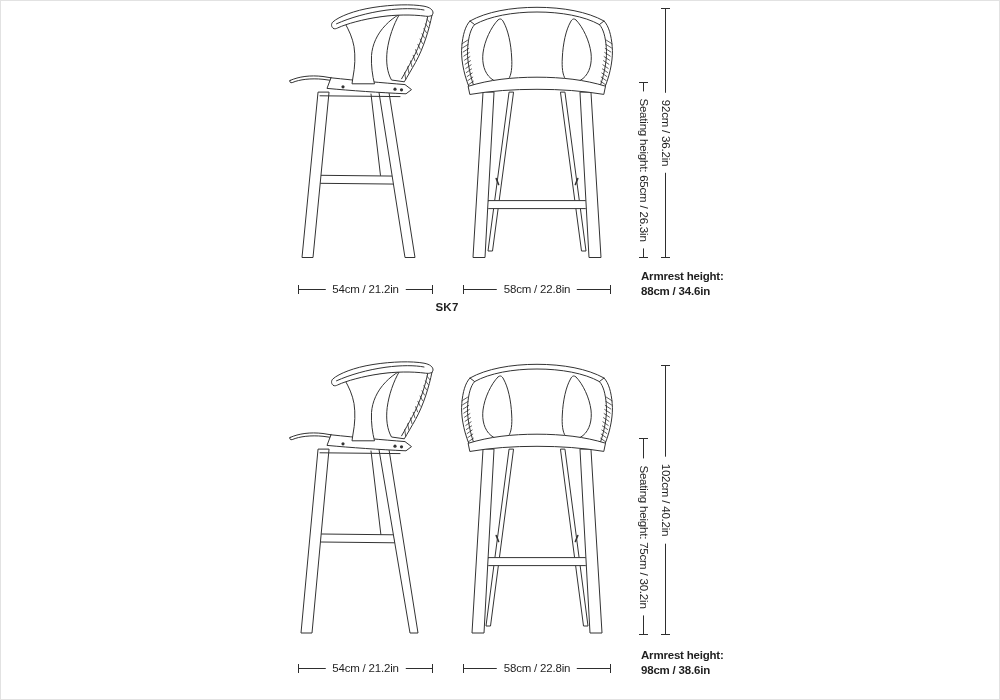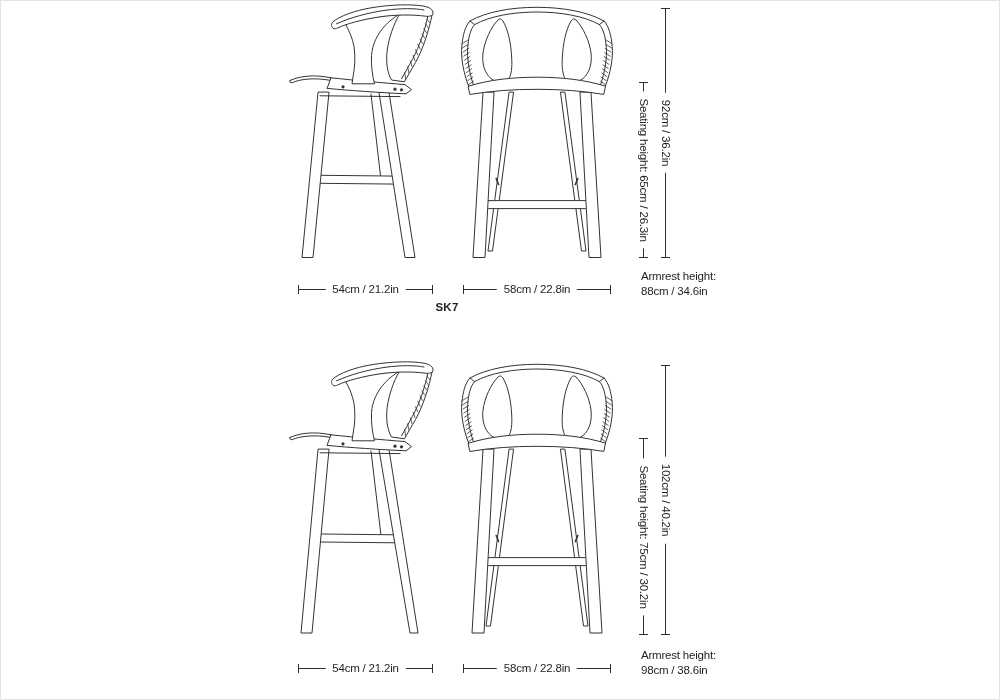--- a/index.html
+++ b/index.html
@@ -23,21 +23,21 @@
   .vdim{position:absolute; width:15px;}
   .vdim .dline{position:absolute; top:0; bottom:0; left:7px; width:1px; background:#2e2e2e;}
   .vdim .tick{position:absolute; left:3px; width:9px; height:1px; background:#2e2e2e;}
   .vdim .tick.t{top:0;} .vdim .tick.b{bottom:0;}
   .vdim .vlabel{
     position:absolute; top:50%; left:50%; transform:translate(-50%,-50%);
     writing-mode:vertical-rl; background:#fff; padding:7px 0;
     font-size:11.5px; letter-spacing:-0.2px; white-space:nowrap;
   }
   
-  .armrest{position:absolute; font-size:11.5px; line-height:15px; letter-spacing:-0.2px;}
+  .armrest{position:absolute; font-size:11.5px; line-height:15px; letter-spacing:-0.2px;font-weight:bold;}
   .model{position:absolute; width:80px; text-align:center; font-size:11.5px; font-weight:bold; letter-spacing:0.2px;}
   svg{display:block;}
 </style>
 </head>
 <body>
 
 <div id="frame">
 
   <div class="drawing" style="left:286px; top:0; width:160px; height:260px">
     <svg width="160" height="260" viewBox="0 0 160 260">

